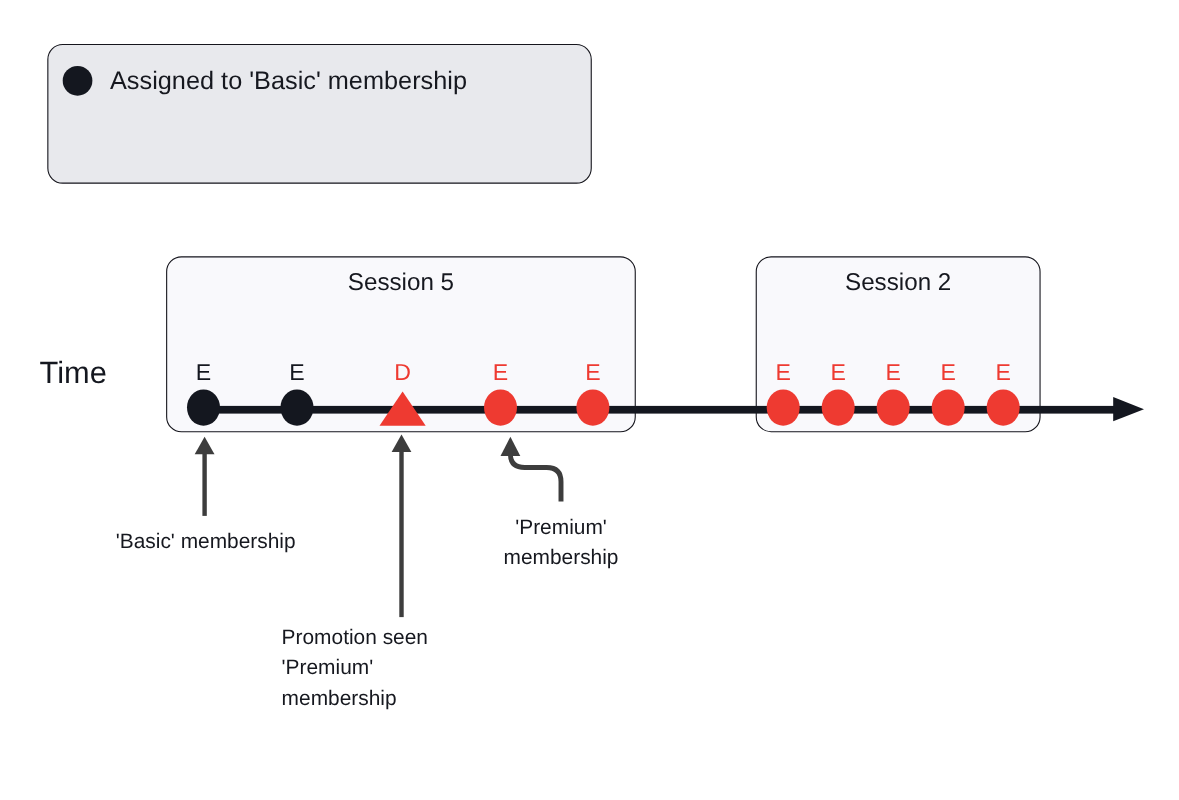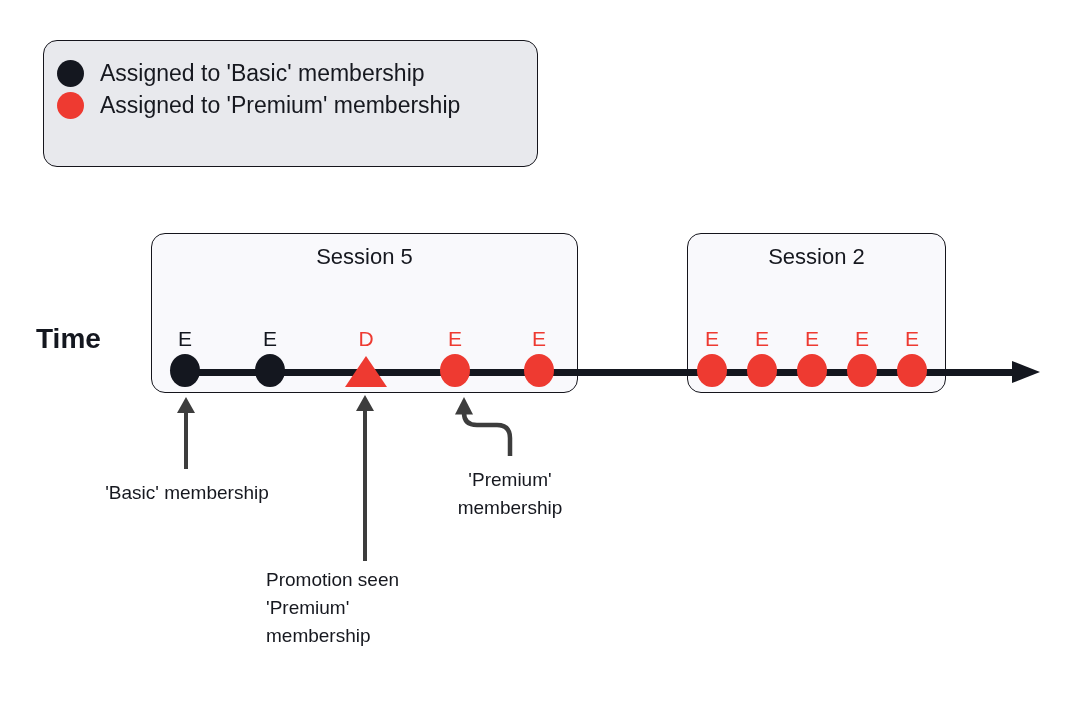--- a/index.html
+++ b/index.html
@@ -18,21 +18,21 @@
     display:flex;flex-direction:column;gap:4px;padding:18px 0 11px 13px;
   }
   .legend-row{display:flex;align-items:center;gap:16px;height:28px;}
   .dot{width:27px;height:27px;border-radius:50%;flex:0 0 auto;}
   .dot-black{background:var(--c-black,#14171f);}
   .dot-red{background:var(--c-red,#ee3a31);}
   .legend-label{font-size:23px;color:#16181f;white-space:nowrap;}
 
   
   .time-label{
-    position:absolute;left:36px;top:323px;font-size:28px;font-weight:bold;
+    position:absolute;left:36px;top:323px;font-size:28px;font-weight:normal;
     color:var(--c-black,#14171f);
   }
   .timeline-line{
     position:absolute;left:185px;top:369px;width:830px;height:7px;
     background:var(--c-black,#14171f);
   }
   .timeline-arrowhead{
     position:absolute;left:1012px;top:361px;width:0;height:0;
     border-top:11px solid transparent;border-bottom:11px solid transparent;
     border-left:28px solid var(--c-black,#14171f);
@@ -75,39 +75,35 @@
   .ann-head{
     position:absolute;width:0;height:0;transform:translateX(-50%);
     border-left:9px solid transparent;border-right:9px solid transparent;
     border-bottom:16px solid var(--c-arrow-gray,#3d3d3d);
   }
   .basic-head{left:186px;top:397px;}
   .promo-head{left:365px;top:395px;}
   .ann-text{font-size:19px;color:#16181f;line-height:28px;}
   .basic-text{position:absolute;left:187px;top:479px;transform:translateX(-50%);white-space:nowrap;}
   .premium-text{position:absolute;left:510px;top:466px;transform:translateX(-50%);text-align:center;white-space:nowrap;}
-  .promo-text{position:absolute;left:266px;top:566px;text-align:left;white-space:nowrap;}
+  .promo-text{position:absolute;left:256px;top:566px;text-align:left;white-space:nowrap;}
 
   .premium-curve{position:absolute;left:440px;top:390px;overflow:visible;}
   .premium-curve path{fill:none;stroke:var(--c-arrow-gray,#3d3d3d);stroke-width:4.5;}
   .premium-curve polygon{fill:var(--c-arrow-gray,#3d3d3d);}
 </style>
 </head>
 <body>
 
 <div id="canvas">
 
   <div class="legend">
     <div class="legend-row">
       <span class="dot dot-black"></span>
       <span class="legend-label">Assigned to 'Basic' membership</span>
-    </div>
-    <div class="legend-row">
-      <span class="dot dot-red"></span>
-      <span class="legend-label">Assigned to 'Premium' membership</span>
     </div>
   </div>
 
   <div class="time-label">Time</div>
 
   <div class="session session-1">
     <div class="session-title">Session 5</div>
   </div>
   <div class="session session-2">
     <div class="session-title">Session 2</div>

